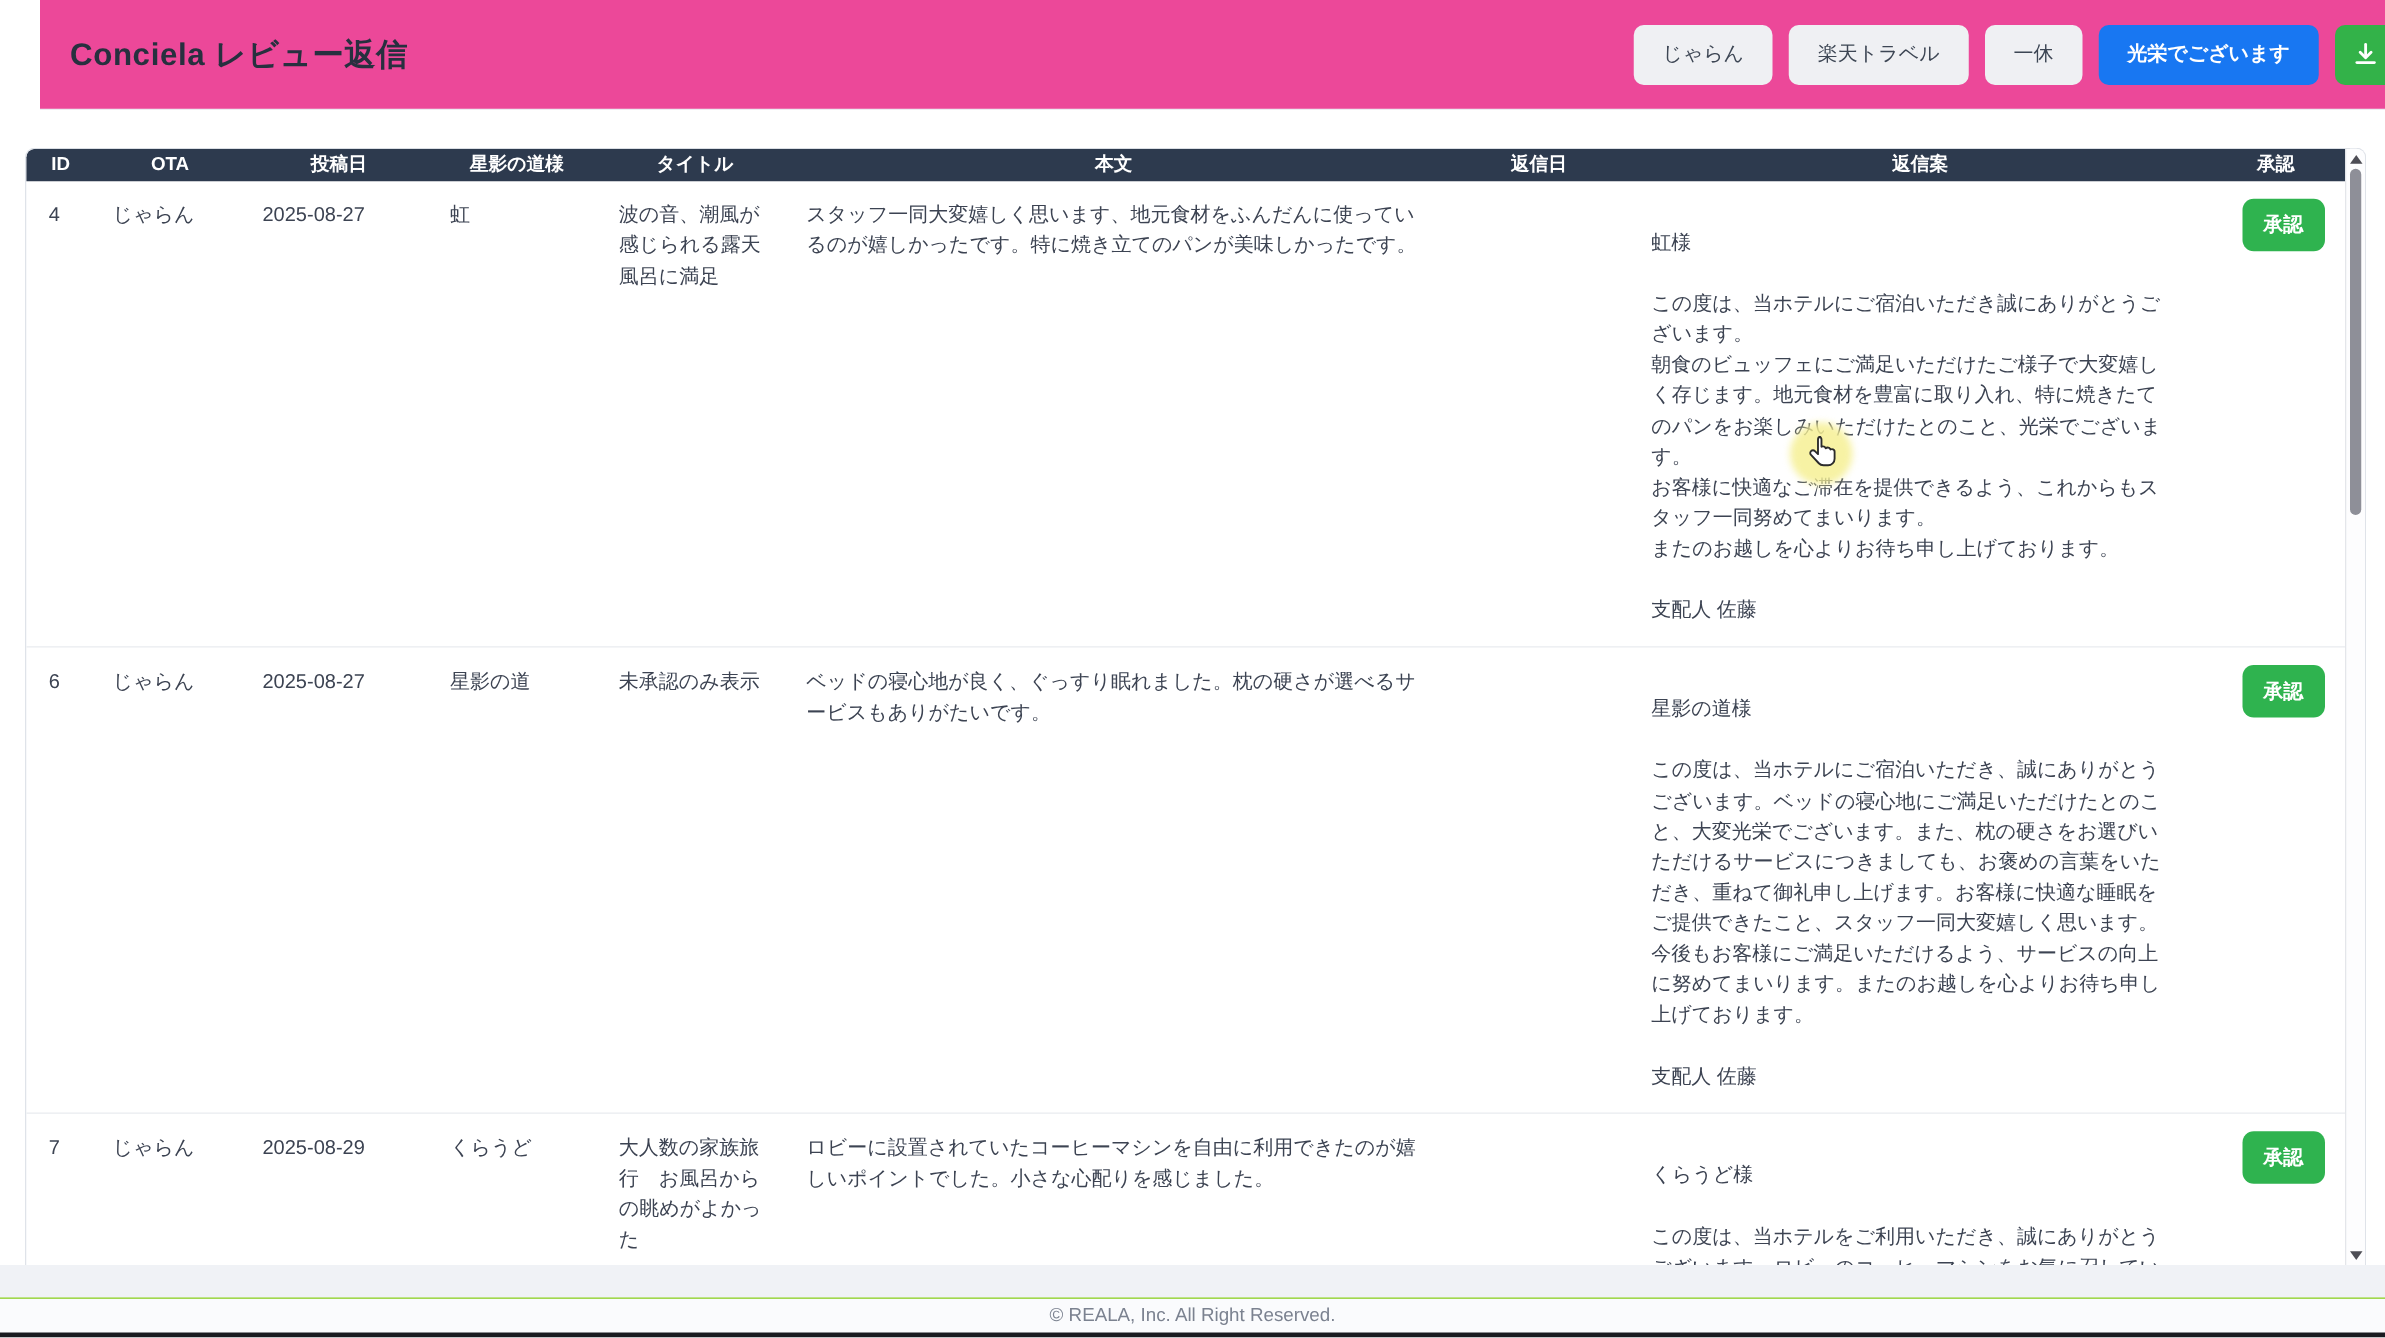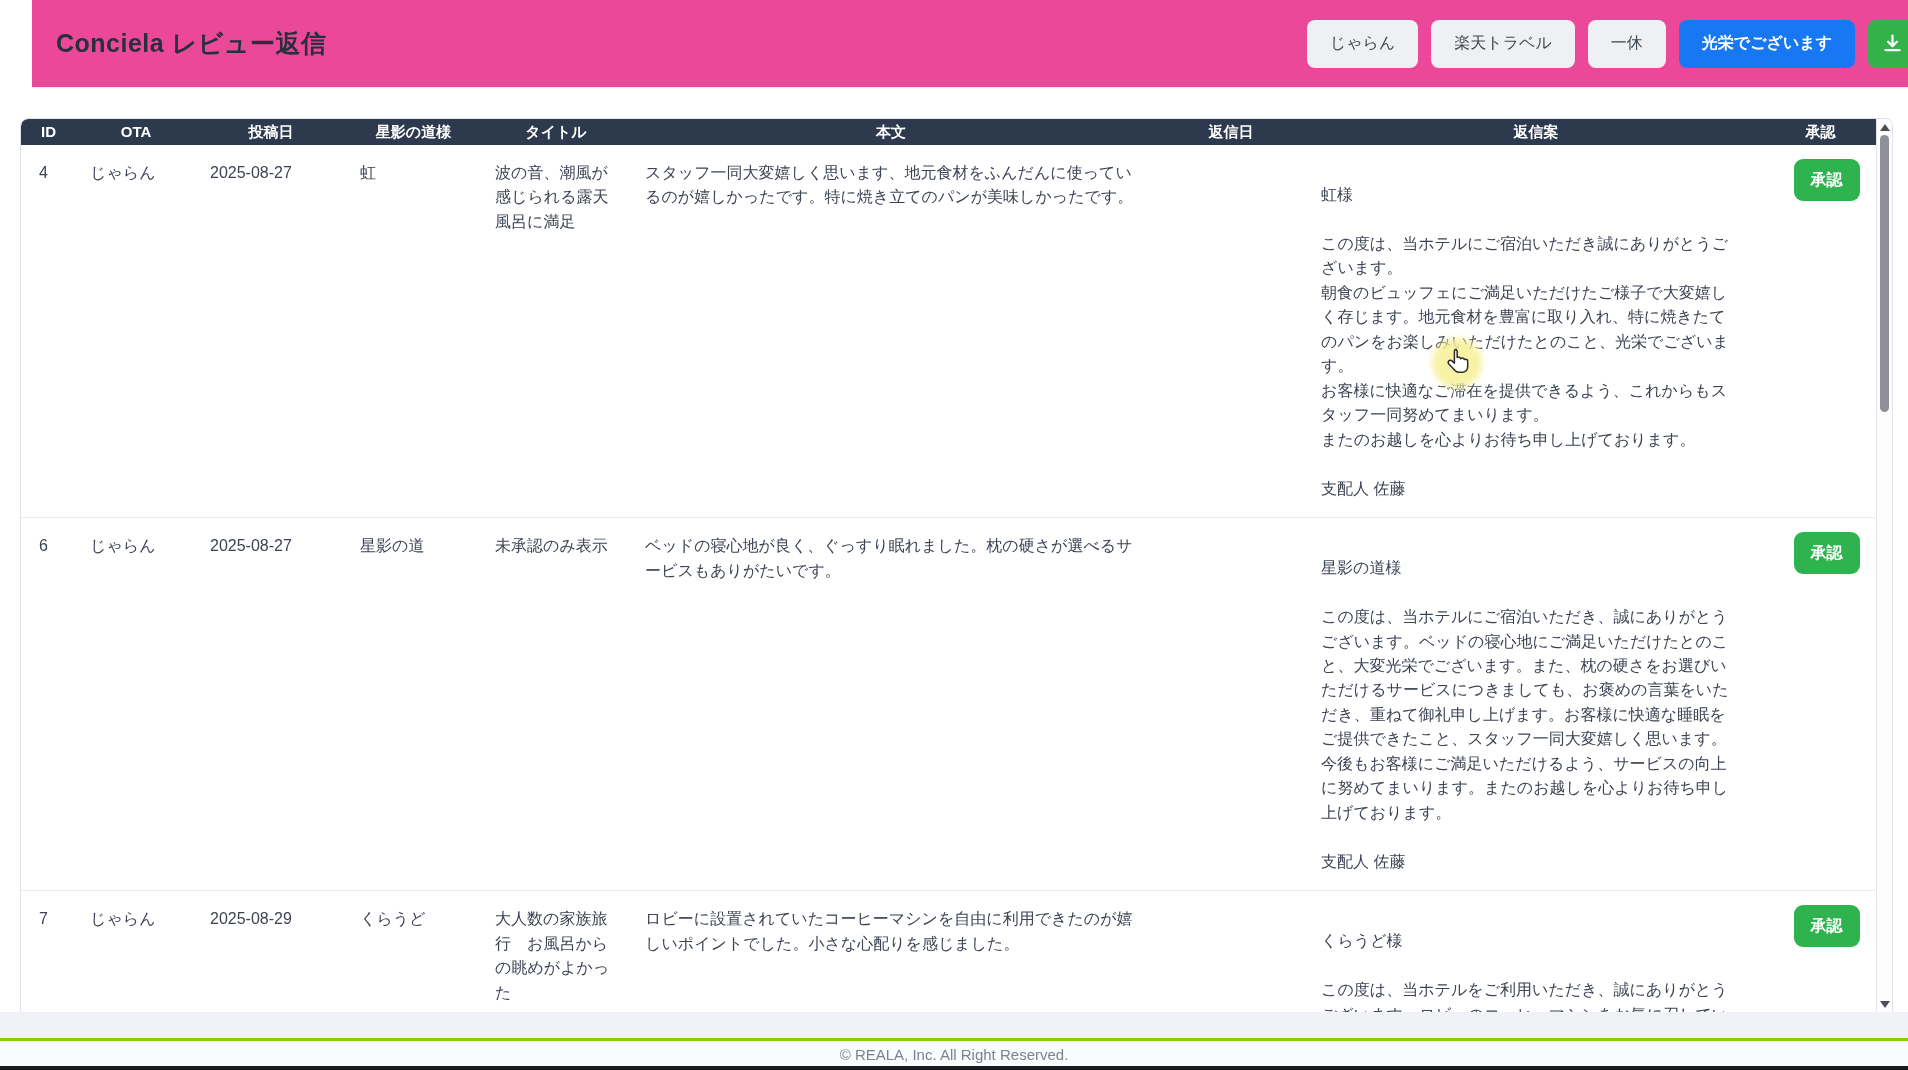--- a/index.html
+++ b/index.html
@@ -78,21 +78,21 @@
   .cursor-highlight{
     position:absolute; left:1432px; top:338px; width:50px; height:50px;
     border-radius:50%; background:rgba(246,240,148,.85); filter:blur(3px);
     pointer-events:none;
   }
   .cursor{position:absolute; left:1446px; top:348px; width:26px; height:30px; pointer-events:none;}
   
   .footer-gap{position:absolute; left:0; top:1012px; width:1908px; height:26px; background:#f0f2f6;}
   .footer{
     position:absolute; left:0; top:1038px; width:1908px; height:28px;
-    background:#fafbfd; border-top:3px solid #84cc16;
+    background:#fafbfd; border-top:1px solid #84cc16;
     text-align:center; font-size:15px; color:#7b8290; line-height:27px;
   }
   .bottom-strip{position:absolute; left:0; top:1066px; width:1908px; height:4px; background:#191b20;}
 </style>
 </head>
 <body>
 
 <header class="topbar">
   <h1 class="page-title">Conciela レビュー返信</h1>
   <div class="toolbar">

